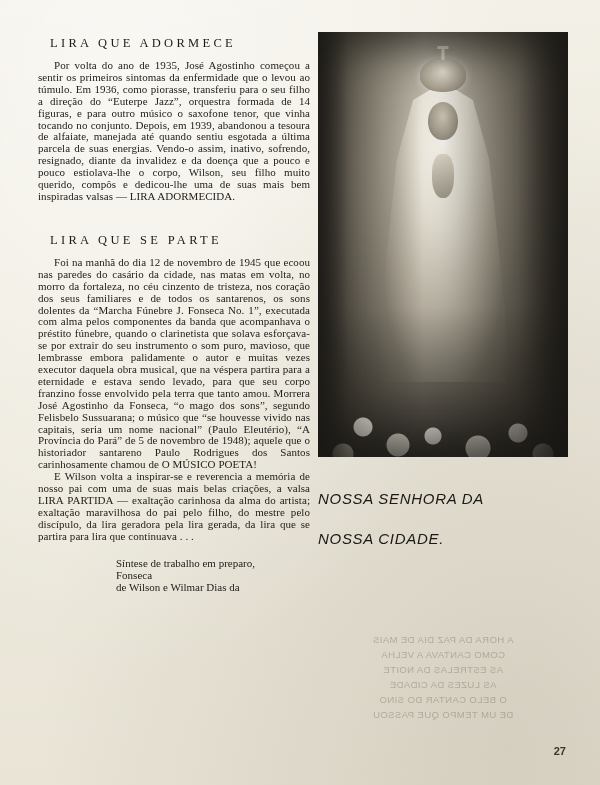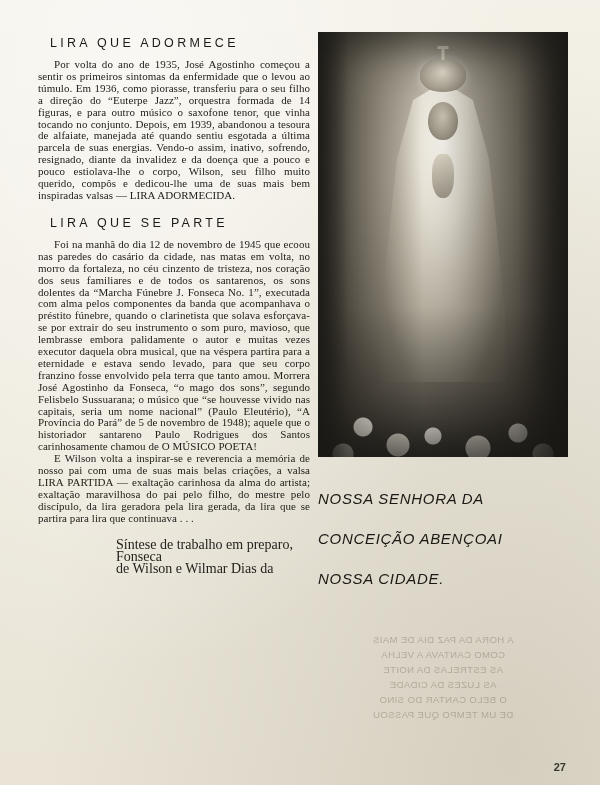--- a/index.html
+++ b/index.html
@@ -28,48 +28,48 @@
   }
 
   .col-left {
     position: absolute;
     left: 38px;
     top: 36px;
     width: 272px;
   }
 
   .section-title {
-    font-family: Liberation Sans, sans-serif;
+    font-family: Liberation Serif, serif;
     font-size: 12.5px;
     letter-spacing: 3.3px;
     color: #1d1b18;
     font-weight: 400;
     margin: 0 0 9px 12px;
   }
   .section-title.second {
-    margin-top: 14px;
+    margin-top: 30px;
   }
 
   p.body {
     margin: 0 0 0 0;
     font-size: 11px;
     line-height: 11.9px;
     text-align: justify;
     color: #24221e;
     text-indent: 16px;
     letter-spacing: 0.05px;
   }
   p.body + p.body {
     margin-top: 0px;
   }
 
   .signature {
     margin-top: 14px;
     margin-left: 78px;
-    font-size: 14px;
+    font-size: 11px;
     line-height: 12.2px;
     color: #24221e;
   }
   .signature div {
     white-space: nowrap;
   }
 
   
   .col-right {
     position: absolute;
@@ -219,21 +219,21 @@
     transform: scaleX(-1);
     text-align: center;
     letter-spacing: 0.4px;
     pointer-events: none;
   }
   .ghost div { white-space: nowrap; }
 
   .folio {
     position: absolute;
     right: 34px;
-    bottom: 12px;
+    bottom: 28px;
     font-family: "Liberation Sans", sans-serif;
     font-size: 11px;
     font-weight: bold;
     color: #3a372f;
     text-align: right;
   }
 </style>
 </head>
 <body>
 
@@ -268,21 +268,20 @@
         <div class="face"></div>
         <div class="hands"></div>
       </div>
       <div class="flowers"></div>
       <div class="vert-light"></div>
       <div class="edge-fade"></div>
     </div>
 
     <div class="caption">
       <span>NOSSA SENHORA DA</span>
-      <span>CONCEIÇÃO ABENÇOAI</span>
       <span>NOSSA CIDADE.</span>
     </div>
   </div>
 
   <div class="ghost">
     <div>A HORA DA PAZ DIA DE MAIS</div>
     <div>COMO CANTAVA A VELHA</div>
     <div>AS ESTRELAS DA NOITE</div>
     <div>AS LUZES DA CIDADE</div>
     <div>O BELO CANTAR DO SINO</div>

